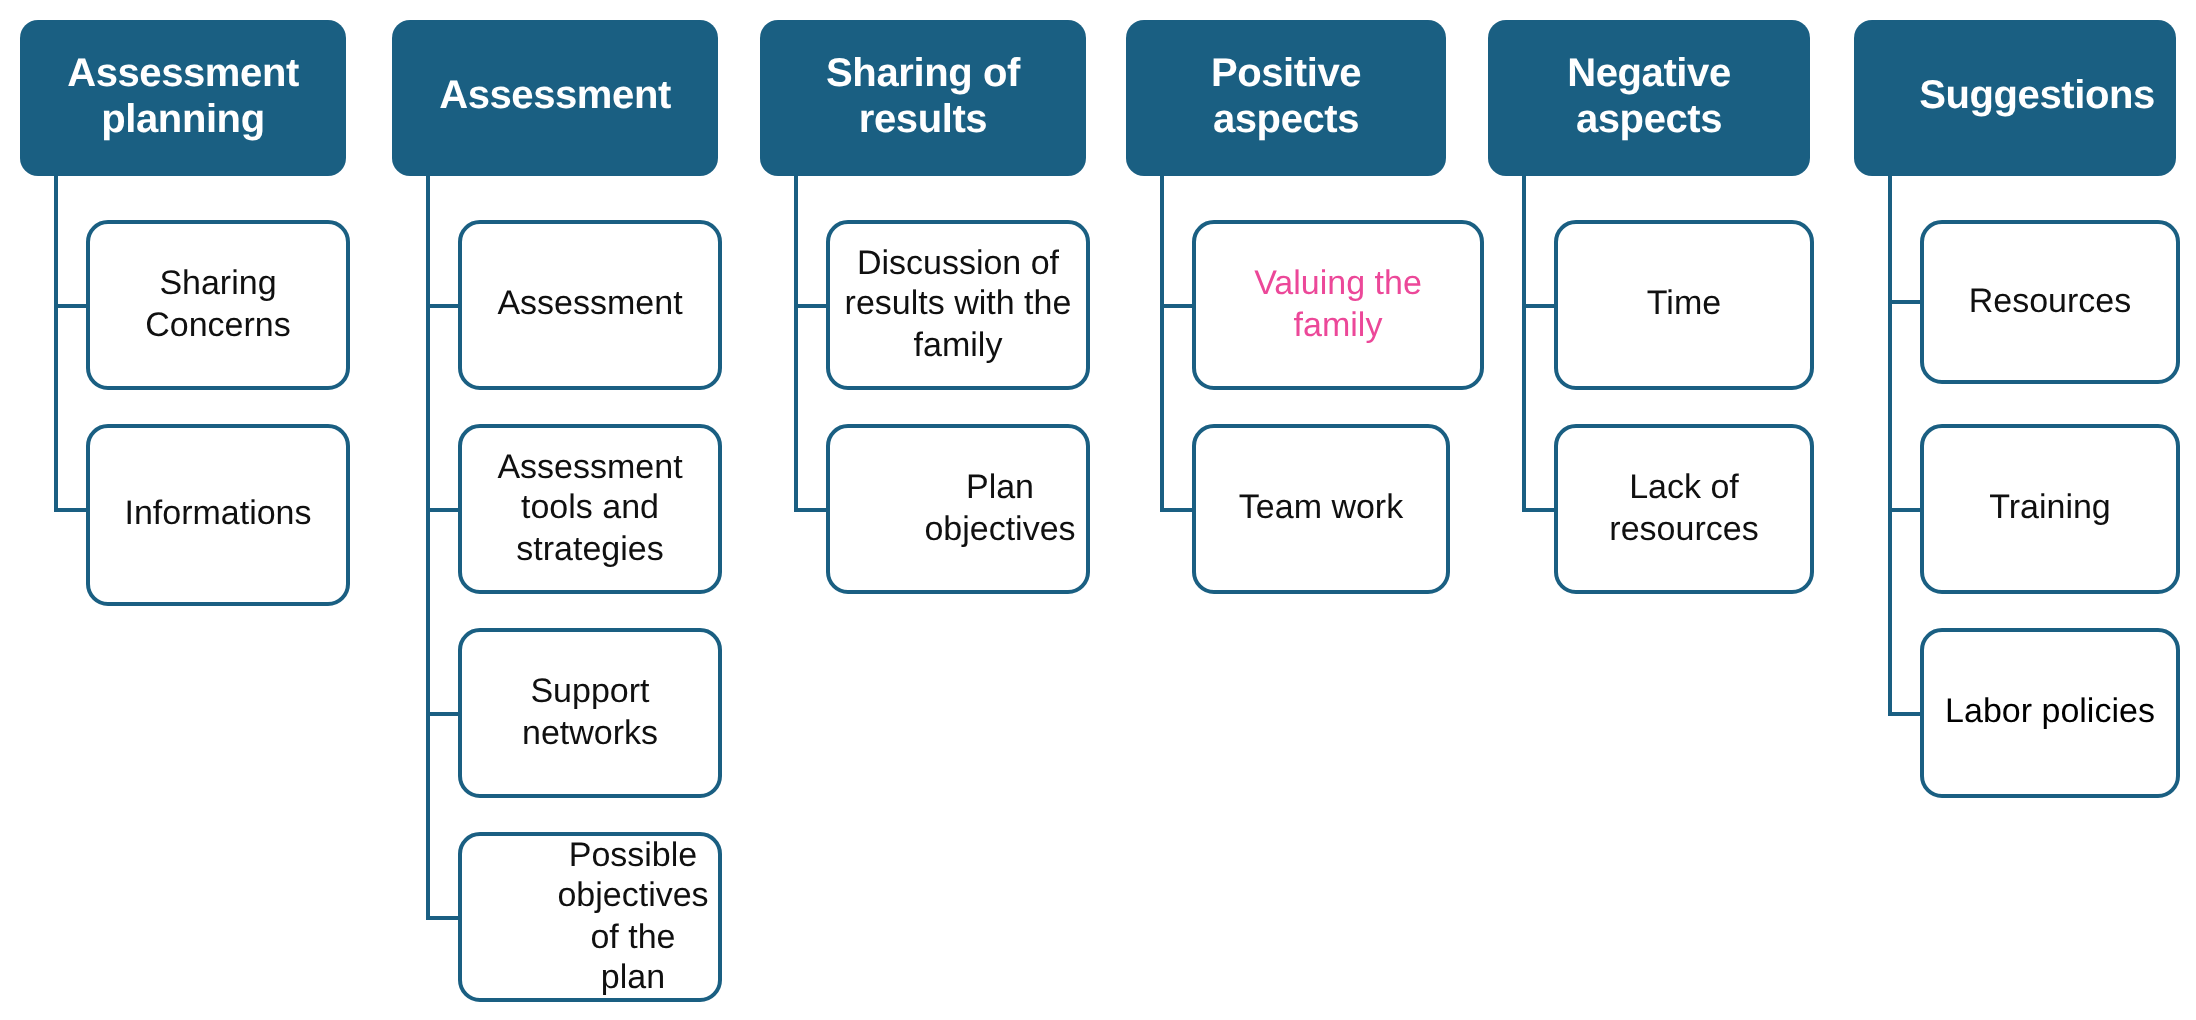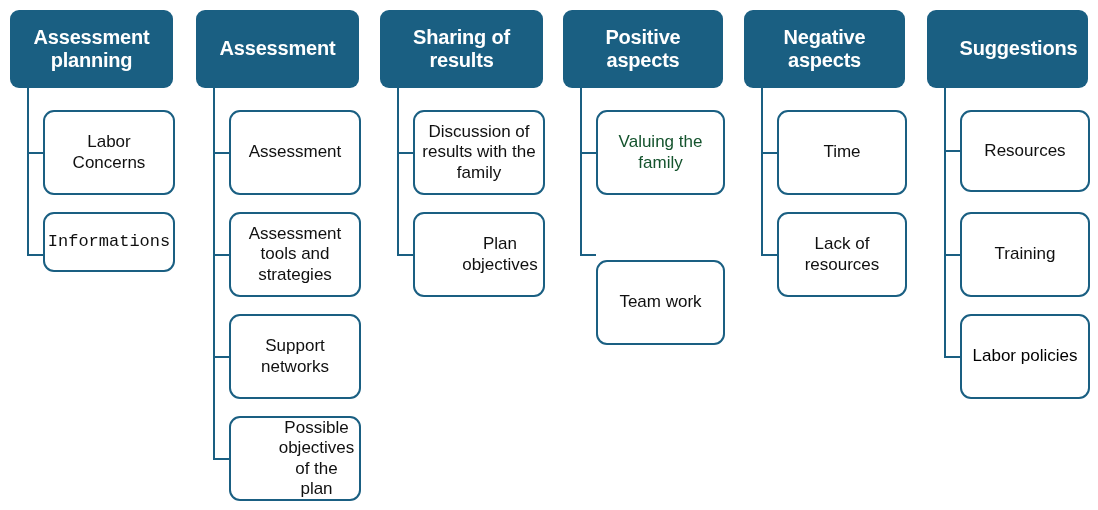--- a/index.html
+++ b/index.html
@@ -69,24 +69,24 @@
 </style>
 </head>
 <body>
 
 <div id="diagram">
     <div class="column" style="left: 10px; width: 163px;">
       <div class="header-box" style="width: 163px; background: rgb(26, 95, 130); color: rgb(255, 255, 255);">Assessment planning</div>
       <div class="trunk" style="left: 17px; top: 88px; height: 166.5px; background: rgb(26, 95, 130);"></div>
       <div class="elbow" style="left: 17px; top: 151.5px; width: 16px; background: rgb(26, 95, 130);"></div>
       <div class="child-box" style="left: 33px; top: 110px; width: 132px; height: 85px; border-color: rgb(26, 95, 130); background: rgb(255, 255, 255); color: rgb(16, 16, 16);">
-        <span>Labor Concerns</span>
+        <span>Sharing Concerns</span>
       </div>
       <div class="elbow" style="left: 17px; top: 253.5px; width: 16px; background: rgb(26, 95, 130);"></div>
-      <div class="child-box" style="left: 33px; top: 212px; width: 132px; height: 60px; border-color: rgb(26, 95, 130); background: rgb(255, 255, 255); color: rgb(16, 16, 16); font-family: Liberation Mono, monospace;">
+      <div class="child-box" style="left: 33px; top: 212px; width: 132px; height: 91px; border-color: rgb(26, 95, 130); background: rgb(255, 255, 255); color: rgb(16, 16, 16);">
         <span>Informations</span>
       </div>
     </div>
     <div class="column" style="left: 196px; width: 163px;">
       <div class="header-box" style="width: 163px; background: rgb(26, 95, 130); color: rgb(255, 255, 255);">Assessment</div>
       <div class="trunk" style="left: 17px; top: 88px; height: 370.5px; background: rgb(26, 95, 130);"></div>
       <div class="elbow" style="left: 17px; top: 151.5px; width: 16px; background: rgb(26, 95, 130);"></div>
       <div class="child-box" style="left: 33px; top: 110px; width: 132px; height: 85px; border-color: rgb(26, 95, 130); background: rgb(255, 255, 255); color: rgb(16, 16, 16);">
         <span>Assessment</span>
       </div>
@@ -112,25 +112,25 @@
       </div>
       <div class="elbow" style="left: 17px; top: 253.5px; width: 16px; background: rgb(26, 95, 130);"></div>
       <div class="child-box" style="left: 33px; top: 212px; width: 132px; height: 85px; border-color: rgb(26, 95, 130); background: rgb(255, 255, 255); color: rgb(16, 16, 16); padding-left: 47px;">
         <span>Plan objectives</span>
       </div>
     </div>
     <div class="column" style="left: 563px; width: 160px;">
       <div class="header-box" style="width: 160px; background: rgb(26, 95, 130); color: rgb(255, 255, 255);">Positive aspects</div>
       <div class="trunk" style="left: 17px; top: 88px; height: 166.5px; background: rgb(26, 95, 130);"></div>
       <div class="elbow" style="left: 17px; top: 151.5px; width: 16px; background: rgb(26, 95, 130);"></div>
-      <div class="child-box" style="left: 33px; top: 110px; width: 129px; height: 85px; border-color: rgb(26, 95, 130); background: rgb(255, 255, 255); color: #14532d;">
+      <div class="child-box" style="left: 33px; top: 110px; width: 146px; height: 85px; border-color: rgb(26, 95, 130); background: rgb(255, 255, 255); color: #ec4899;">
         <span>Valuing the family</span>
       </div>
       <div class="elbow" style="left: 17px; top: 253.5px; width: 16px; background: rgb(26, 95, 130);"></div>
-      <div class="child-box" style="left: 33px; top: 212px; width: 129px; height: 85px; border-color: rgb(26, 95, 130); background: rgb(255, 255, 255); color: rgb(16, 16, 16); margin-top: 48px;">
+      <div class="child-box" style="left: 33px; top: 212px; width: 129px; height: 85px; border-color: rgb(26, 95, 130); background: rgb(255, 255, 255); color: rgb(16, 16, 16);">
         <span>Team work</span>
       </div>
     </div>
     <div class="column" style="left: 744px; width: 161px;">
       <div class="header-box" style="width: 161px; background: rgb(26, 95, 130); color: rgb(255, 255, 255);">Negative aspects</div>
       <div class="trunk" style="left: 17px; top: 88px; height: 166.5px; background: rgb(26, 95, 130);"></div>
       <div class="elbow" style="left: 17px; top: 151.5px; width: 16px; background: rgb(26, 95, 130);"></div>
       <div class="child-box" style="left: 33px; top: 110px; width: 130px; height: 85px; border-color: rgb(26, 95, 130); background: rgb(255, 255, 255); color: rgb(16, 16, 16);">
         <span>Time</span>
       </div>

